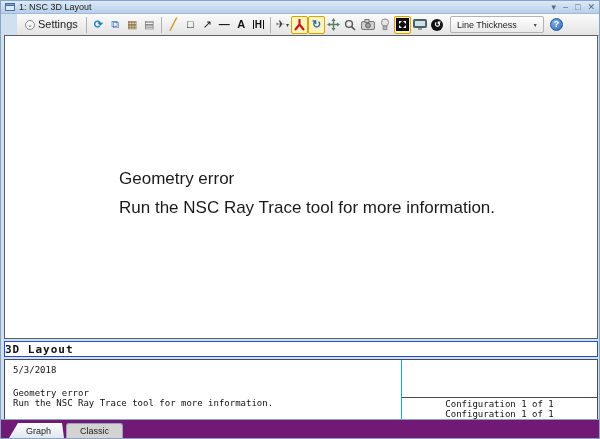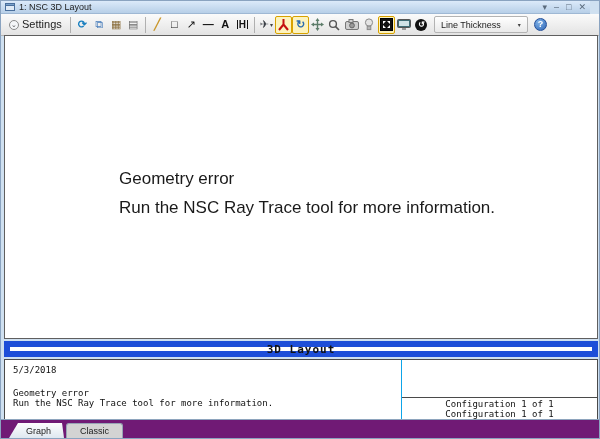--- a/index.html
+++ b/index.html
@@ -6,34 +6,34 @@
   html,body { width:600px; height:439px; font-family:"Liberation Sans", sans-serif; background:#eef3f9; }
 
   #window {
     position:relative; width:600px; height:439px;
     background:#cfe0f0; overflow:hidden;
     border:1px solid #8aa3c0;
   }
 
   
   .titlebar {
-    position:absolute; left:0; top:0; right:9px; height:13px;
+    position:absolute; left:0; top:0; right:0; height:13px;
     background:linear-gradient(#dceafa, #b7cfe8);
     display:flex; align-items:center; padding:0 4px;
     font-size:9px; color:#1c1c1c;
     border-bottom:1px solid #9fb8d4;
   }
   .titlebar .win-ico { width:10px; height:8px; margin-right:4px; flex:0 0 auto; }
   .titlebar .title { flex:1; white-space:nowrap; overflow:hidden; }
   .titlebar .ctrls { display:flex; gap:7px; color:#5a6a7c; font-size:9px; line-height:1; }
   .titlebar .ctrls span { cursor:default; }
 
   
   .toolbar {
-    position:absolute; left:0; top:13px; right:0; height:22px;
+    position:absolute; left:16px; top:13px; right:0; height:22px;
     background:linear-gradient(#fbfbfb, #e3e3e3);
     border-bottom:1px solid #b5b5b5;
     display:flex; align-items:center; padding:4px 3px;
     font-size:9px; color:#222;
   }
   .tb-btn {
     height:18px; min-width:17px; display:flex; align-items:center; justify-content:center;
     border:1px solid transparent; border-radius:2px; padding:0 1px;
     font-size:11px; line-height:1; color:#222; cursor:default;
   }
@@ -88,22 +88,22 @@
   }
   .canvas-msg {
     position:absolute; left:114px; top:128px;
     font-size:17px; line-height:29px; color:#1a1a1a;
     font-family:"Liberation Sans", sans-serif;
   }
 
   
   .band {
     position:absolute; left:3px; top:340px; width:594px; height:16px;
-    background:#fff; border:6px solid #1d4ed8;
-    display:flex; align-items:center; justify-content:center;
+    background:#fff; border:1px solid #1d4ed8;
+    display:flex; align-items:center; justify-content:flex-start;
     font-family:"DejaVu Sans Mono", monospace; font-size:11px; font-weight:bold;
     letter-spacing:1px; color:#111;
   }
 
   
   .footer {
     position:absolute; left:3px; top:358px; width:594px; height:62px;
     background:#fff; border:1px solid #4a4a4a; display:flex;
     font-family:"DejaVu Sans Mono", monospace; font-size:9px; color:#111;
   }

